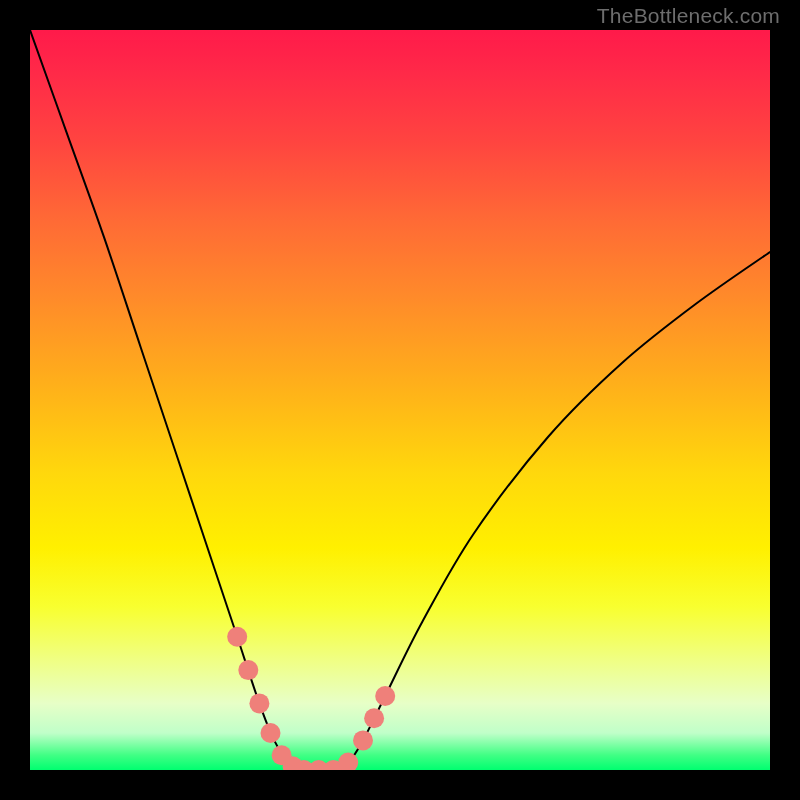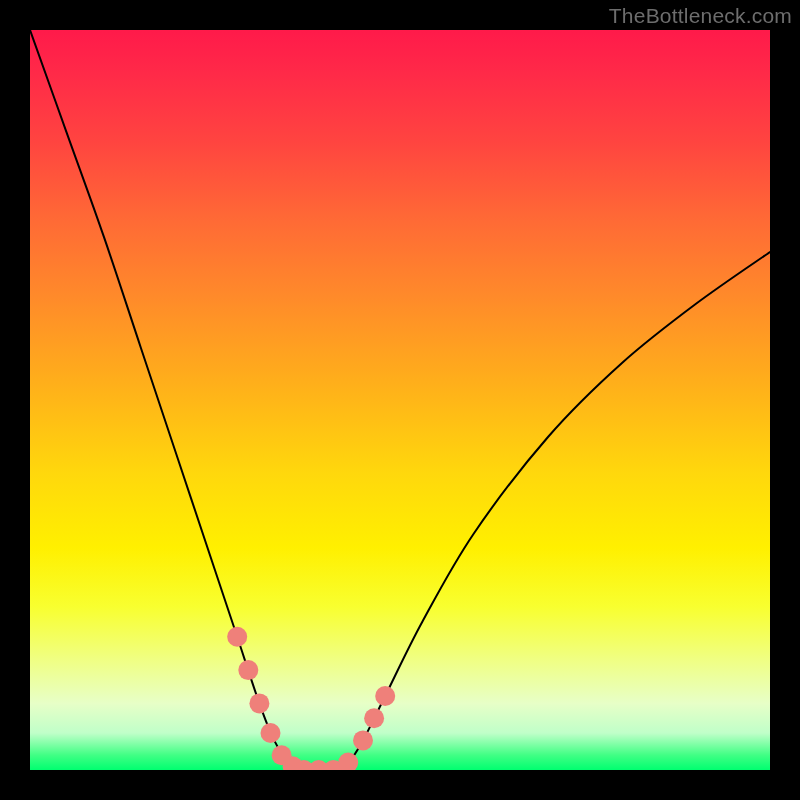--- a/index.html
+++ b/index.html
@@ -48,21 +48,21 @@
     stroke-width: 2;
     stroke-linecap: round;
   }
   .marker {
     fill: #ef807a;
     stroke: none;
   }
   .watermark {
     position: absolute;
     top: 4px;
-    right: 8px;
+    right: 20px;
     font-family: Arial, Helvetica, sans-serif;
     font-size: 21px;
     color: #6d6d6d;
     letter-spacing: 0.2px;
   }
 </style>
 </head>
 <body>
 
 <div class="frame">

